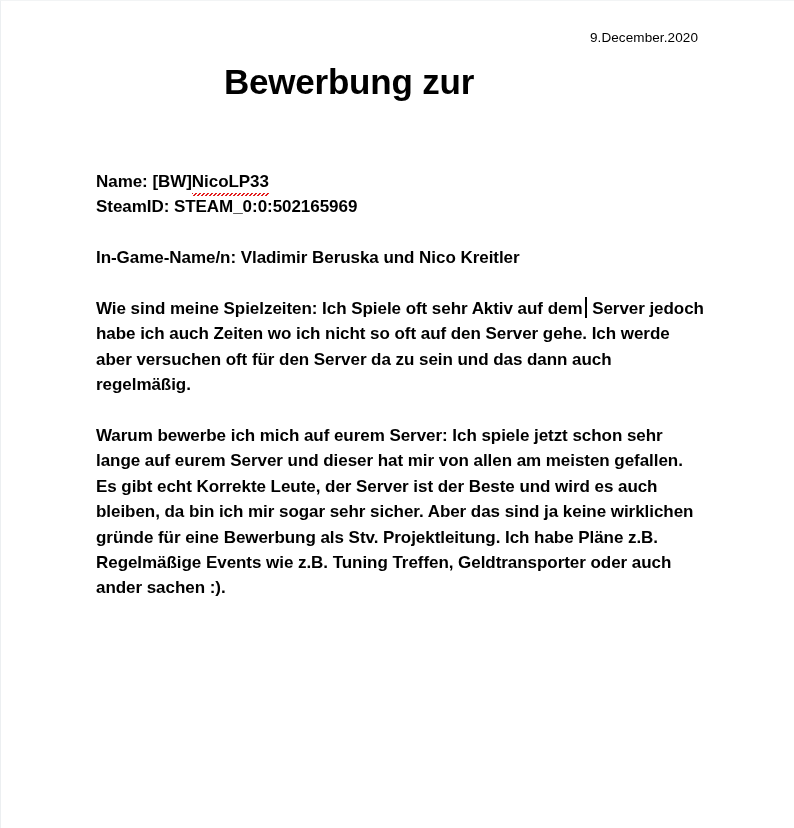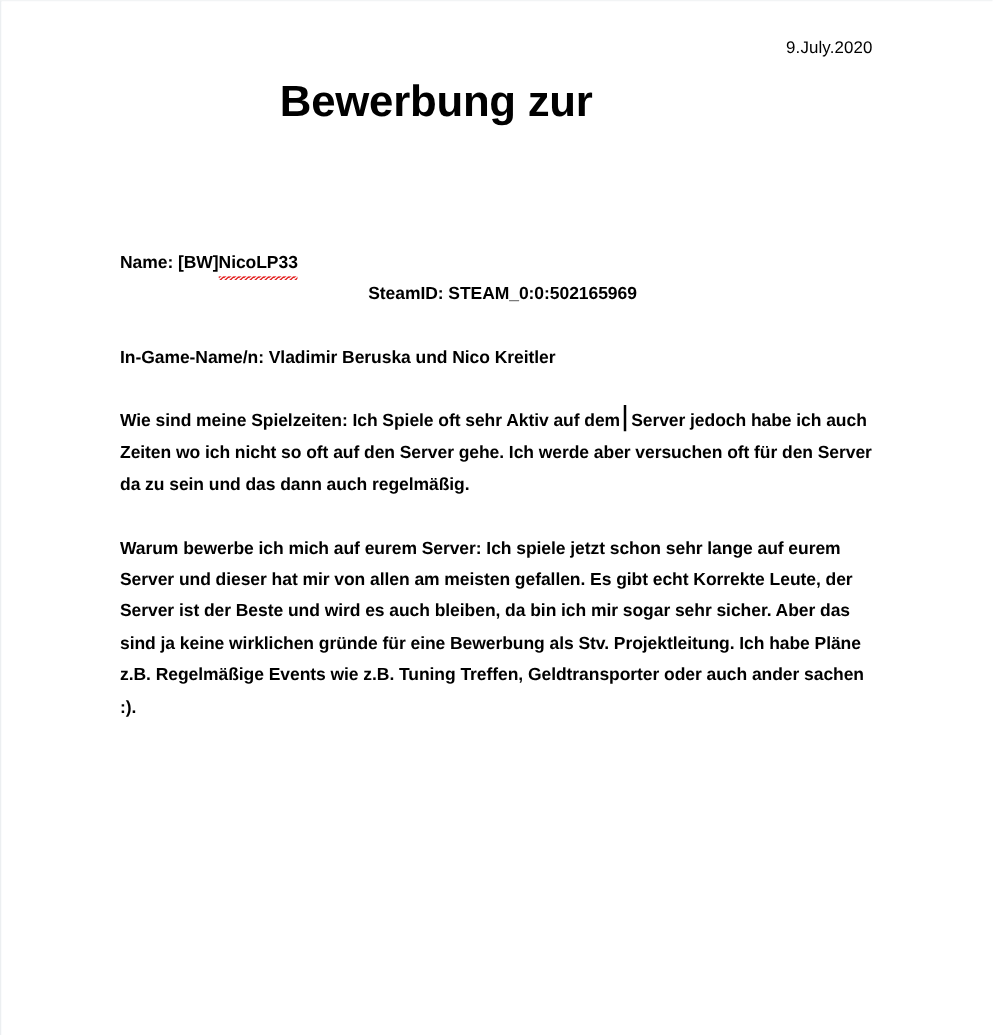--- a/index.html
+++ b/index.html
@@ -49,36 +49,36 @@
     font-size: 35px;
     font-weight: bold;
     line-height: 41px;
     letter-spacing: -0.2px;
   }
   .doc-title .tline { display: block; }
 
   
   .doc-body {
     position: absolute;
-    top: 196px;
+    top: 168px;
     left: 95px;
     width: 612px;
-    font-size: 14px;
+    font-size: 17px;
     font-weight: bold;
     line-height: 25.4px;
     letter-spacing: -0.05px;
   }
 
   .para {
     margin: 0 0 0 0;
     white-space: pre-wrap;
   }
   .para + .para { margin-top: 25.4px; }
 
-  .para.tight + .para.tight { margin-top: 0; text-align: center; }
+  .para.tight + .para.tight { margin-top: 0; }
 
   
   .spell {
     position: relative;
     display: inline-block;
   }
   .spell::after {
     content: "";
     position: absolute;
     left: 0;
@@ -103,21 +103,21 @@
     height: 21px;
     vertical-align: -4px;
     margin-left: 3px;
   }
 </style>
 </head>
 <body>
 
 <div id="page">
 
-  <div class="doc-date">9.July.2020</div>
+  <div class="doc-date">9.December.2020</div>
 
   <div class="doc-title">
     <span class="tline">Bewerbung zur</span>
   </div>
 
   <div class="doc-body">
 
     <p class="para tight"><span>Name: </span><span>[BW]</span><span class="spell">NicoLP33</span></p>
 
     <p class="para tight">SteamID: STEAM_0:0:502165969</p>

